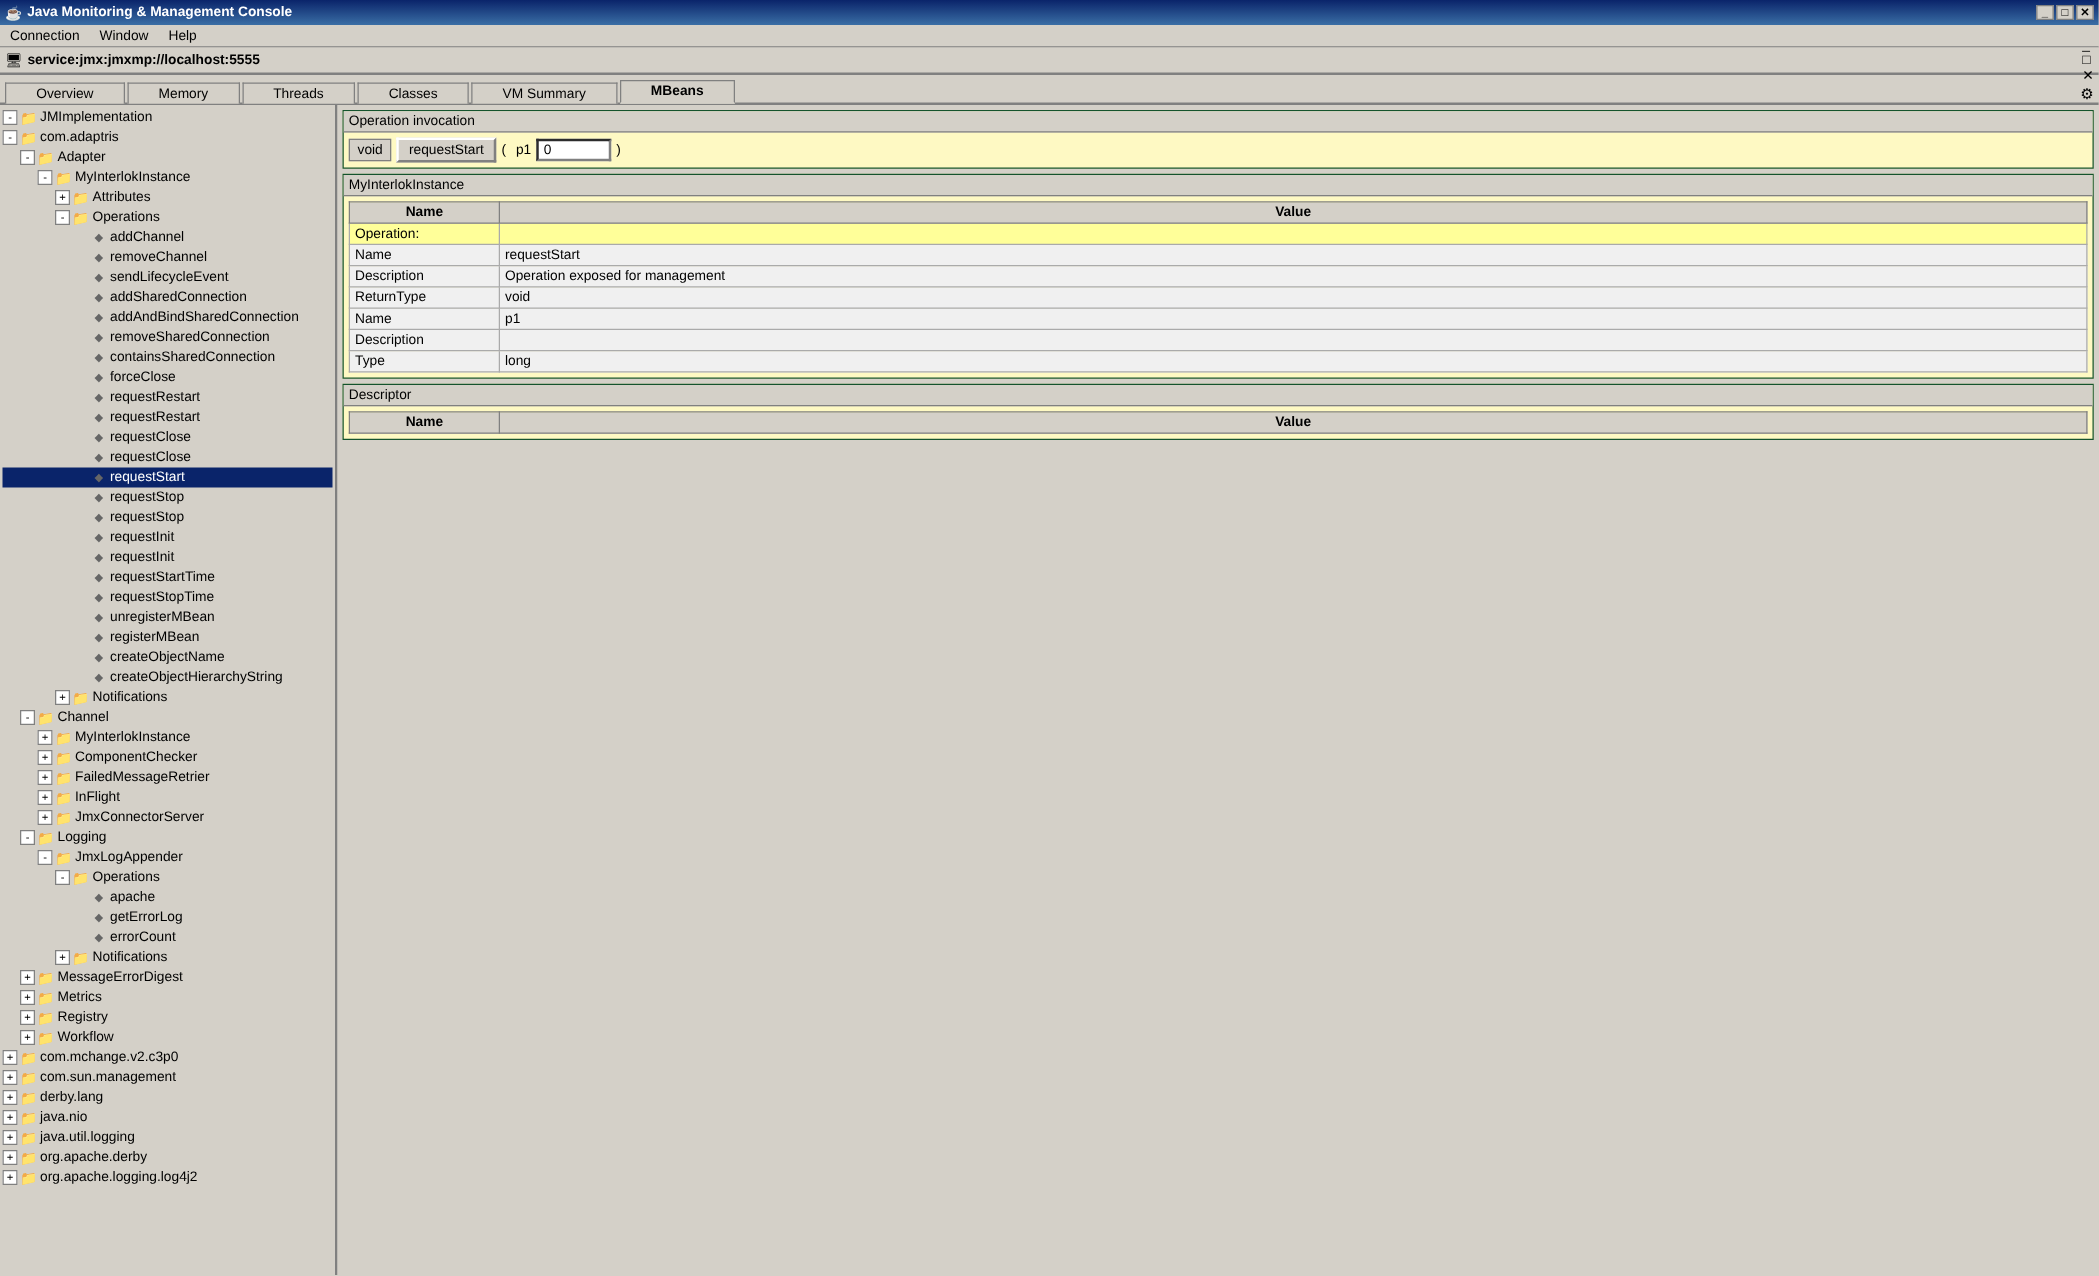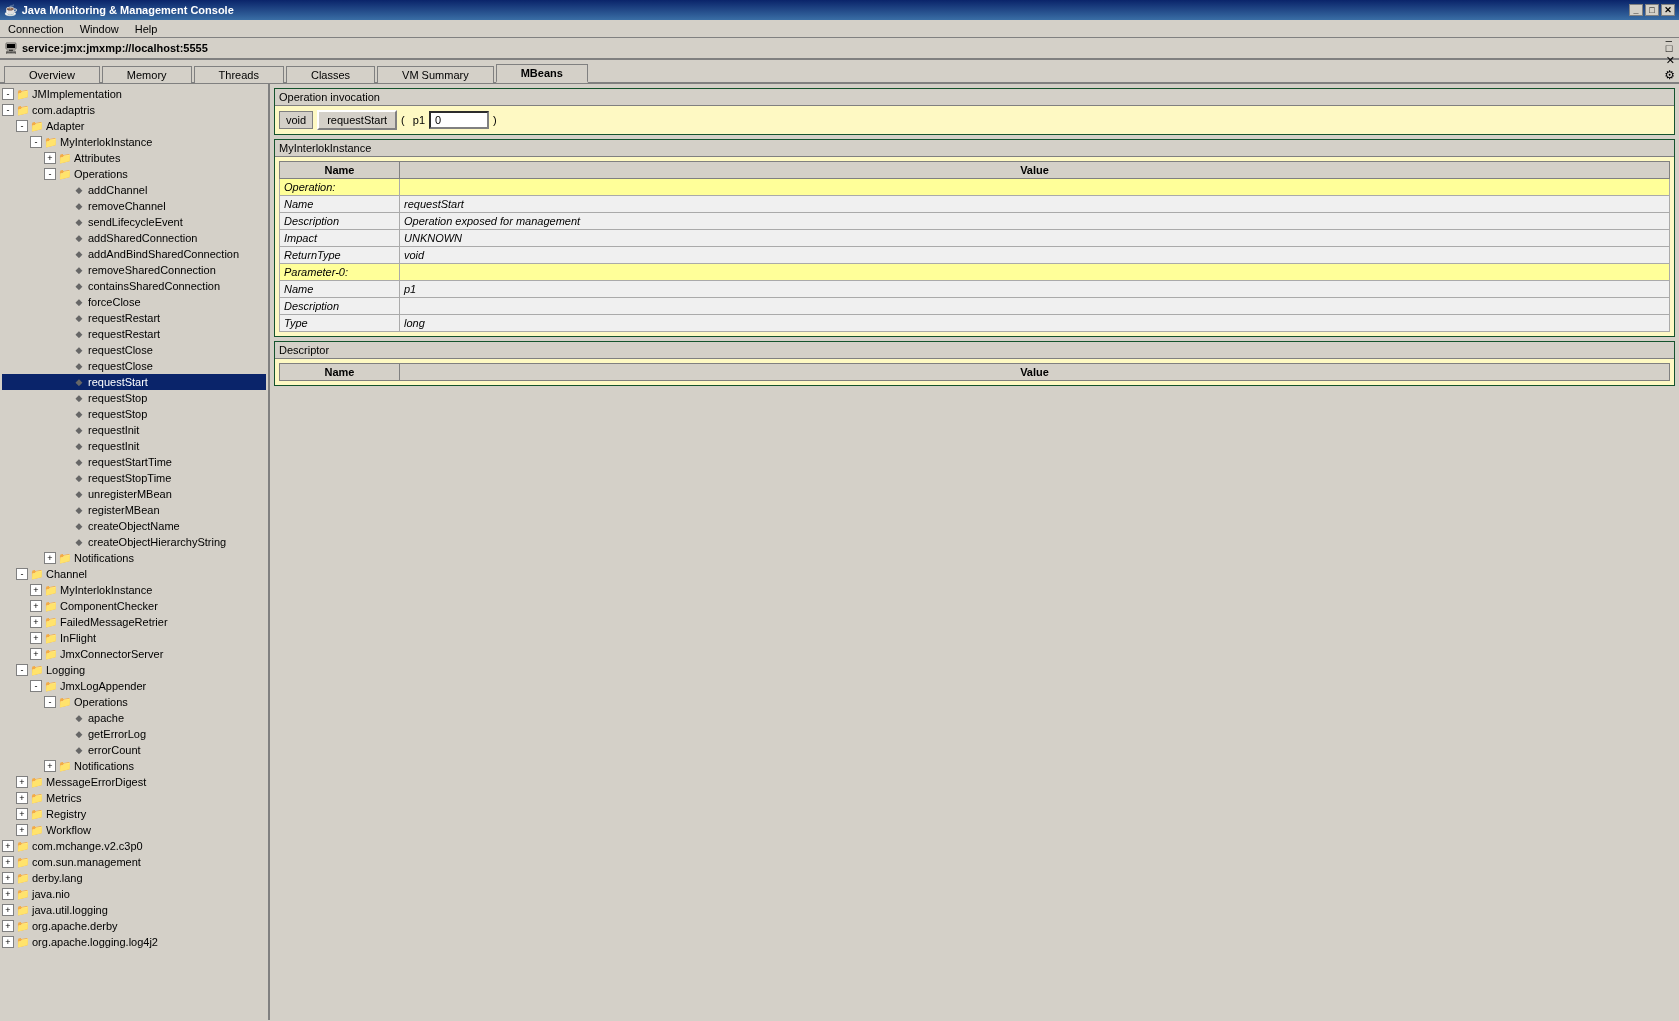--- a/index.html
+++ b/index.html
@@ -197,21 +197,20 @@
       background: #d4d0c8;
       border: 1px solid #808080;
       padding: 2px 4px;
       text-align: center;
       font-weight: bold;
     }
     .info-table td {
       border: 1px solid #aaa;
       padding: 2px 4px;
       background: #f0f0f0;
-      font-style: italic;
     }
     .info-table tr.highlight-yellow td {
       background: #ffff99;
     }
 
     
     ::-webkit-scrollbar { width: 14px; height: 14px; }
     ::-webkit-scrollbar-track { background: #d4d0c8; }
     ::-webkit-scrollbar-thumb { background: #a0a0a0; border: 1px solid #808080; }
     ::-webkit-scrollbar-button { background: #d4d0c8; border: 1px solid #808080; height: 14px; width: 14px; }
@@ -730,30 +729,22 @@
               </tr>
               <tr>
                 <td>Name</td>
                 <td>requestStart</td>
               </tr>
               <tr>
                 <td>Description</td>
                 <td>Operation exposed for management</td>
               </tr>
               <tr>
-                <td>Impact</td>
-                <td>UNKNOWN</td>
-              </tr>
-              <tr>
                 <td>ReturnType</td>
                 <td>void</td>
-              </tr>
-              <tr class="highlight-yellow">
-                <td>Parameter-0:</td>
-                <td></td>
               </tr>
               <tr>
                 <td>Name</td>
                 <td>p1</td>
               </tr>
               <tr>
                 <td>Description</td>
                 <td></td>
               </tr>
               <tr>

